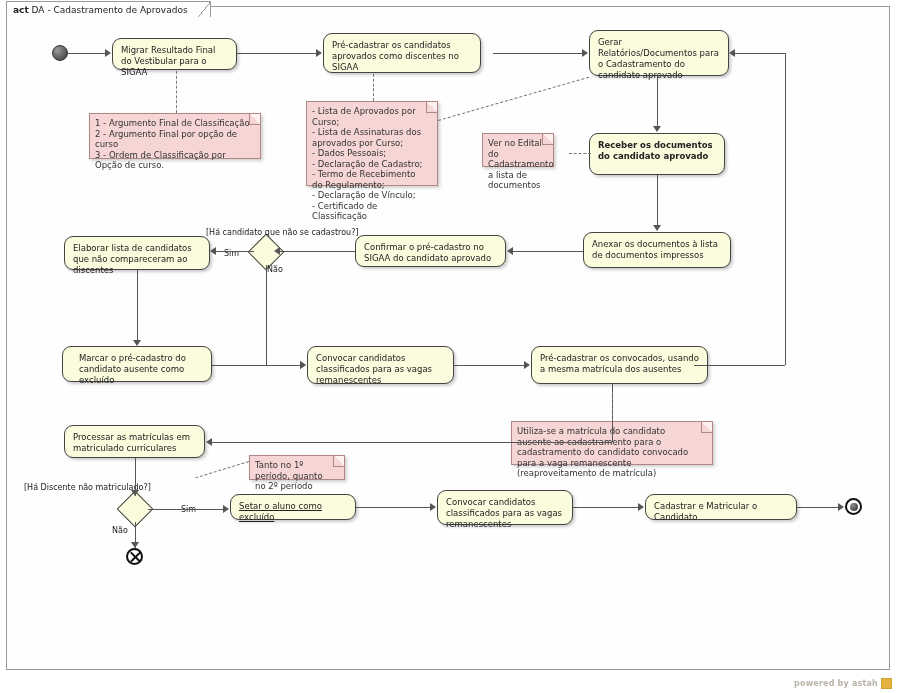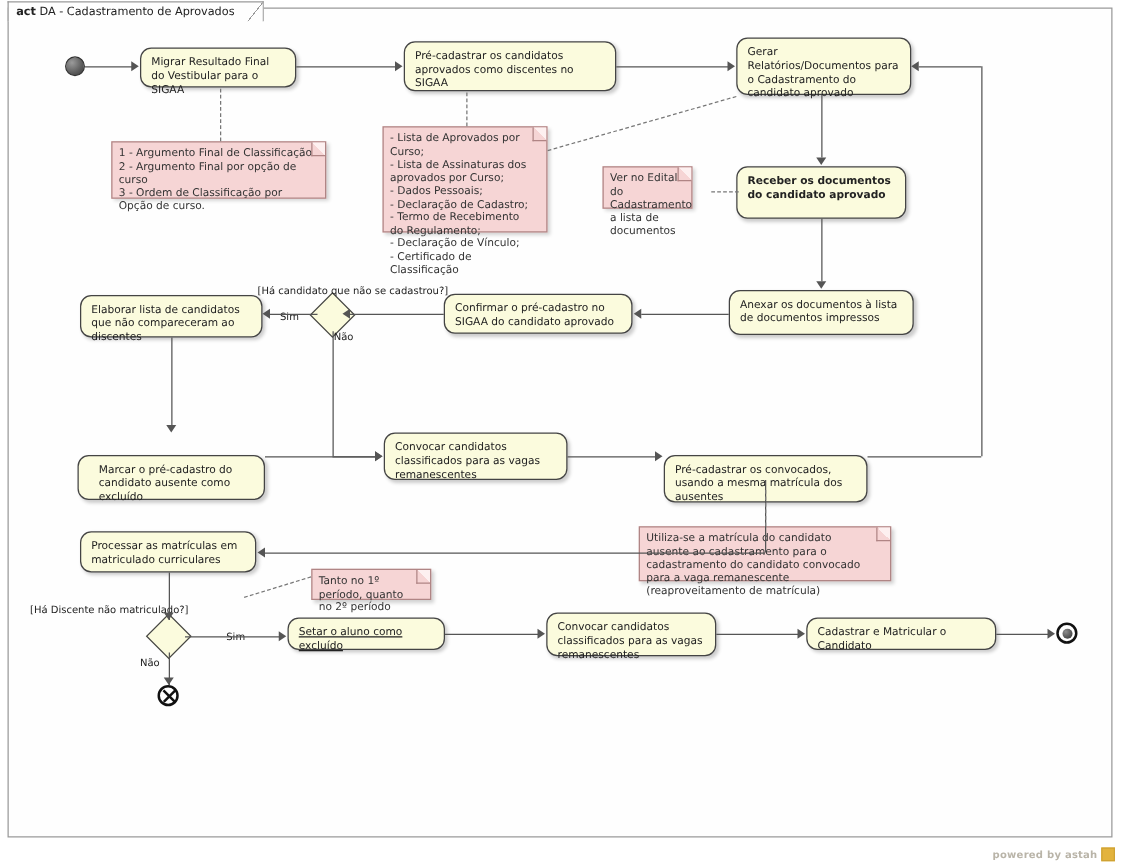--- a/index.html
+++ b/index.html
@@ -79,21 +79,21 @@
     <span style="display:inline">DA - Cadastramento de Aprovados</span>
     <span class="tab-corner"></span>
   </div>
 
   <div class="initial" style="left:52px;top:45px;"></div>
 
   <div class="act" style="left:112px;top:38px;width:125px;height:32px;">
     <span>Migrar Resultado Final do Vestibular para o SIGAA</span>
   </div>
 
-  <div class="act" style="left:323px;top:33px;width:170px;height:40px;">
+  <div class="act" style="left:323px;top:33px;width:158px;height:40px;">
     <span>Pré-cadastrar os candidatos aprovados como discentes no SIGAA</span>
   </div>
 
   <div class="act" style="left:589px;top:30px;width:140px;height:46px;">
     <span>Gerar Relatórios/Documentos para o Cadastramento do candidato aprovado</span>
   </div>
 
   <div class="act" style="left:589px;top:133px;width:136px;height:42px;font-weight:bold;">
     <span>Receber os documentos do candidato aprovado</span>
   </div>
@@ -103,29 +103,29 @@
   </div>
 
   <div class="act" style="left:583px;top:232px;width:148px;height:36px;">
     <span>Anexar os documentos à lista de documentos impressos</span>
   </div>
 
   <div class="act" style="left:64px;top:236px;width:146px;height:34px;">
     <span>Elaborar lista de candidatos que não compareceram ao discentes</span>
   </div>
 
-  <div class="act" style="left:62px;top:364px;width:150px;height:36px;padding-left:16px;">
+  <div class="act" style="left:62px;top:346px;width:150px;height:36px;padding-left:16px;">
     <span>Marcar o pré-cadastro do candidato ausente como excluído</span>
   </div>
 
   <div class="act" style="left:307px;top:346px;width:147px;height:38px;">
     <span>Convocar candidatos classificados para as vagas remanescentes</span>
   </div>
 
-  <div class="act" style="left:531px;top:364px;width:163px;height:38px;">
+  <div class="act" style="left:531px;top:346px;width:177px;height:38px;">
     <span>Pré-cadastrar os convocados, usando a mesma matrícula dos ausentes</span>
   </div>
 
   <div class="act" style="left:64px;top:425px;width:141px;height:33px;">
     <span>Processar as matrículas em matriculado curriculares</span>
   </div>
 
   <div class="act" style="left:230px;top:494px;width:126px;height:26px;text-decoration:underline;">
     <span>Setar o aluno como excluído</span>
   </div>

